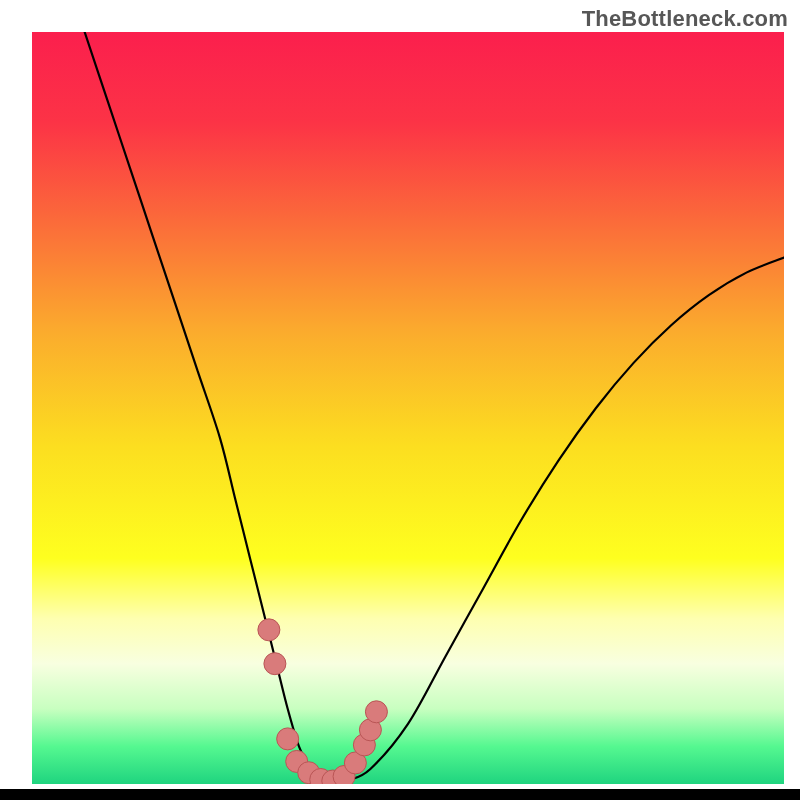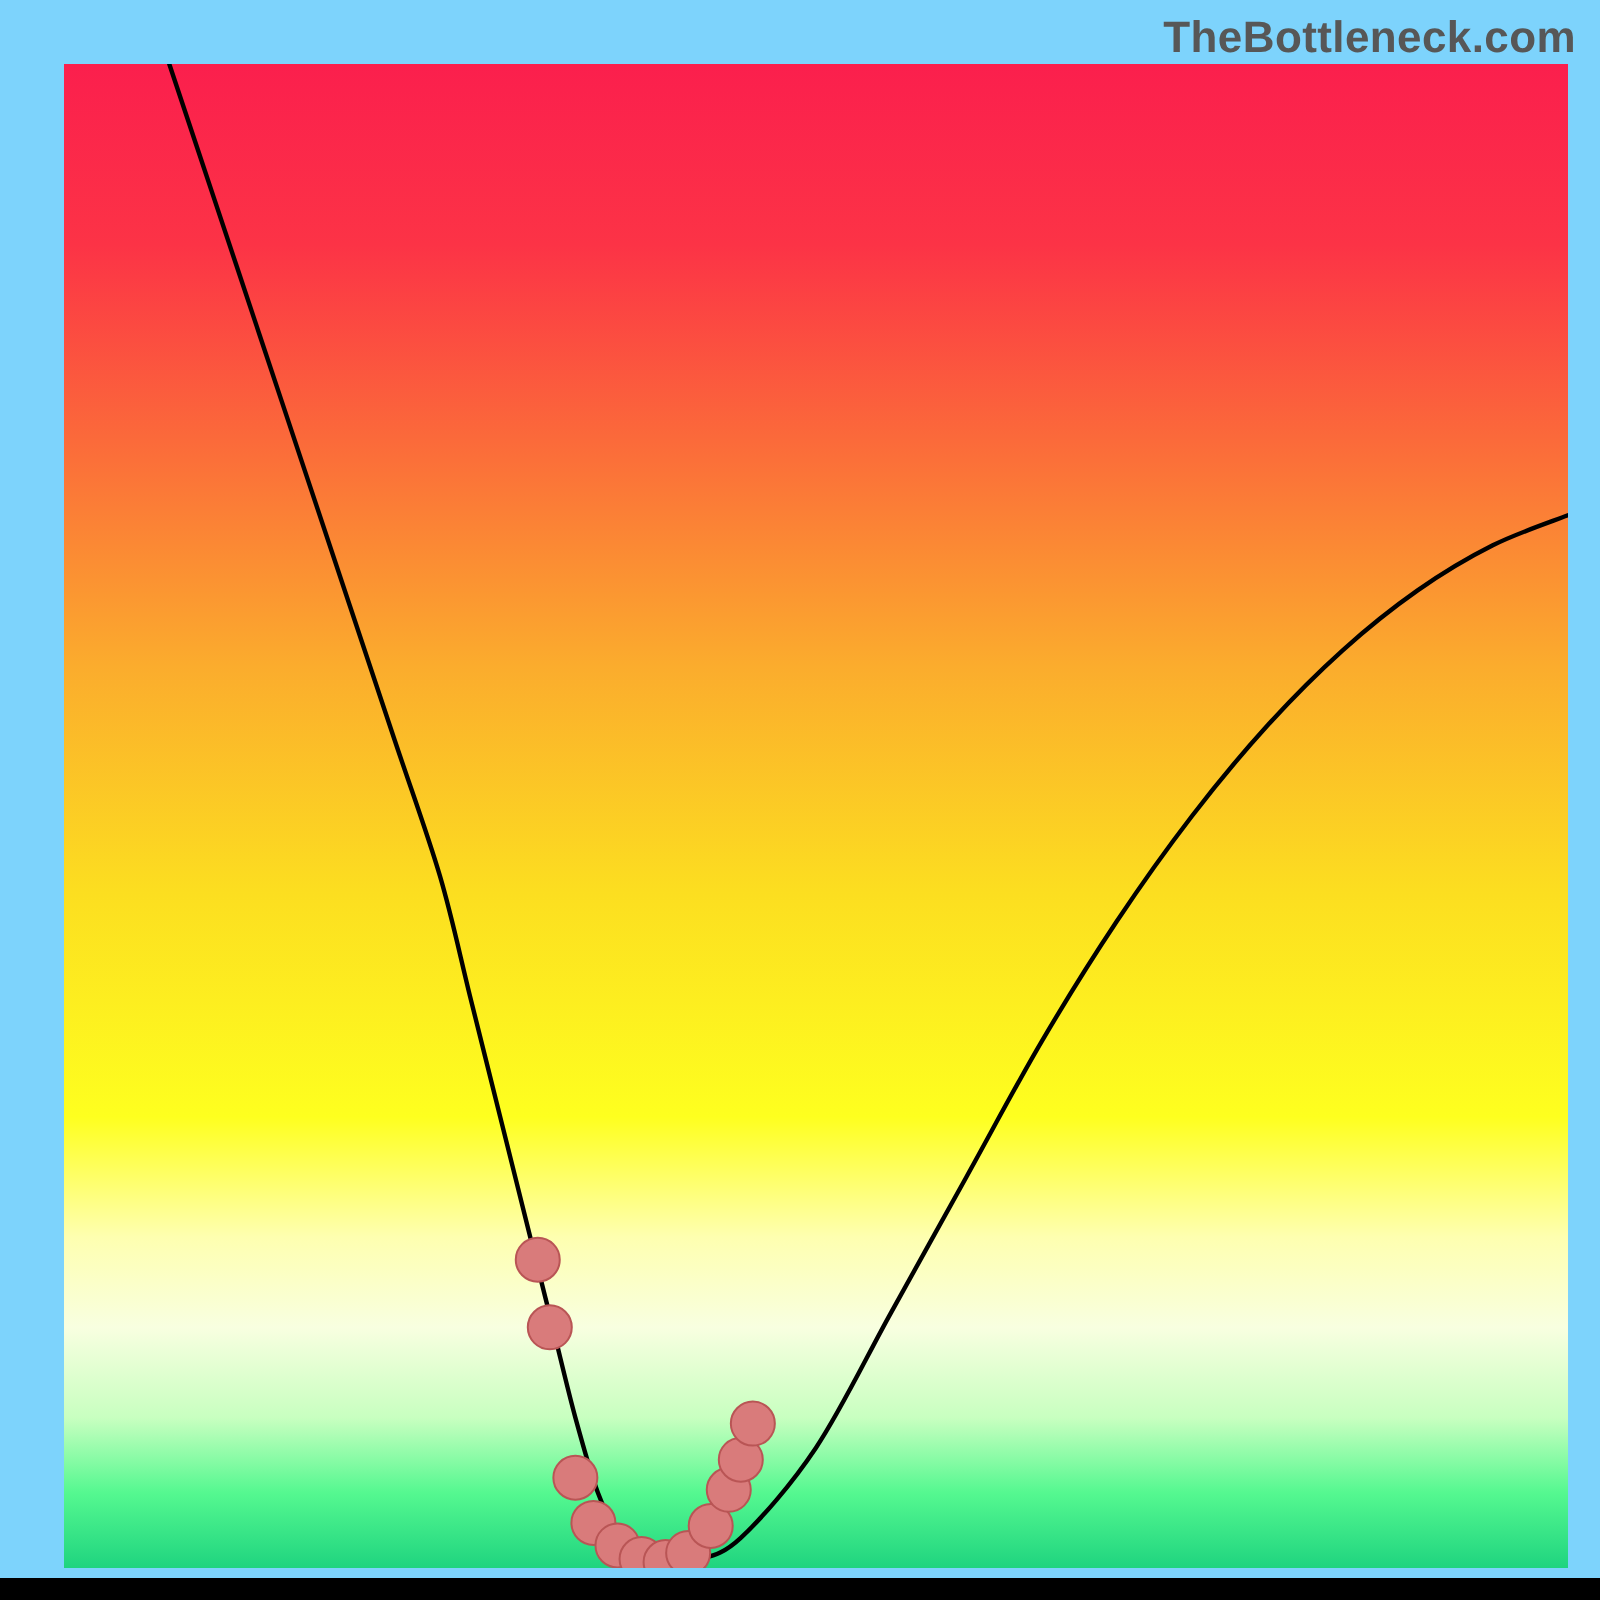--- a/index.html
+++ b/index.html
@@ -7,21 +7,21 @@
     padding: 0;
     width: 800px;
     height: 800px;
     background: #000000;
     overflow: hidden;
   }
   .frame {
     position: relative;
     width: 800px;
     height: 789px;
-    background: #7dd3fc;
+    background: #ffffff;
   }
   .plot-area {
     position: absolute;
     left: 32px;
     top: 32px;
     width: 752px;
     height: 752px;
     overflow: hidden;
   }
   .gradient-bg {

